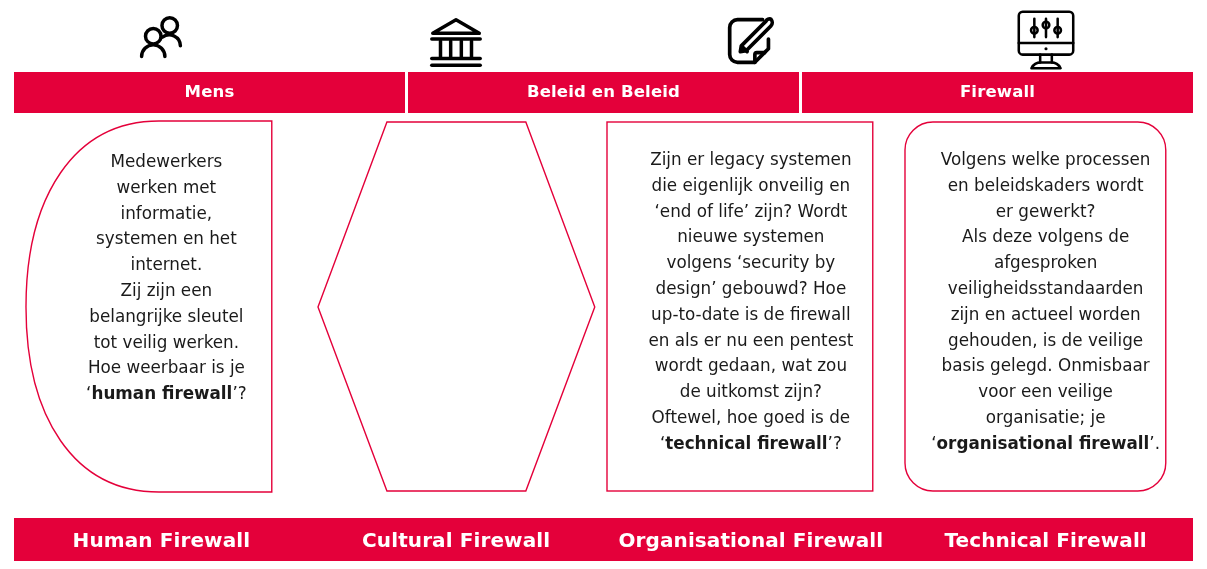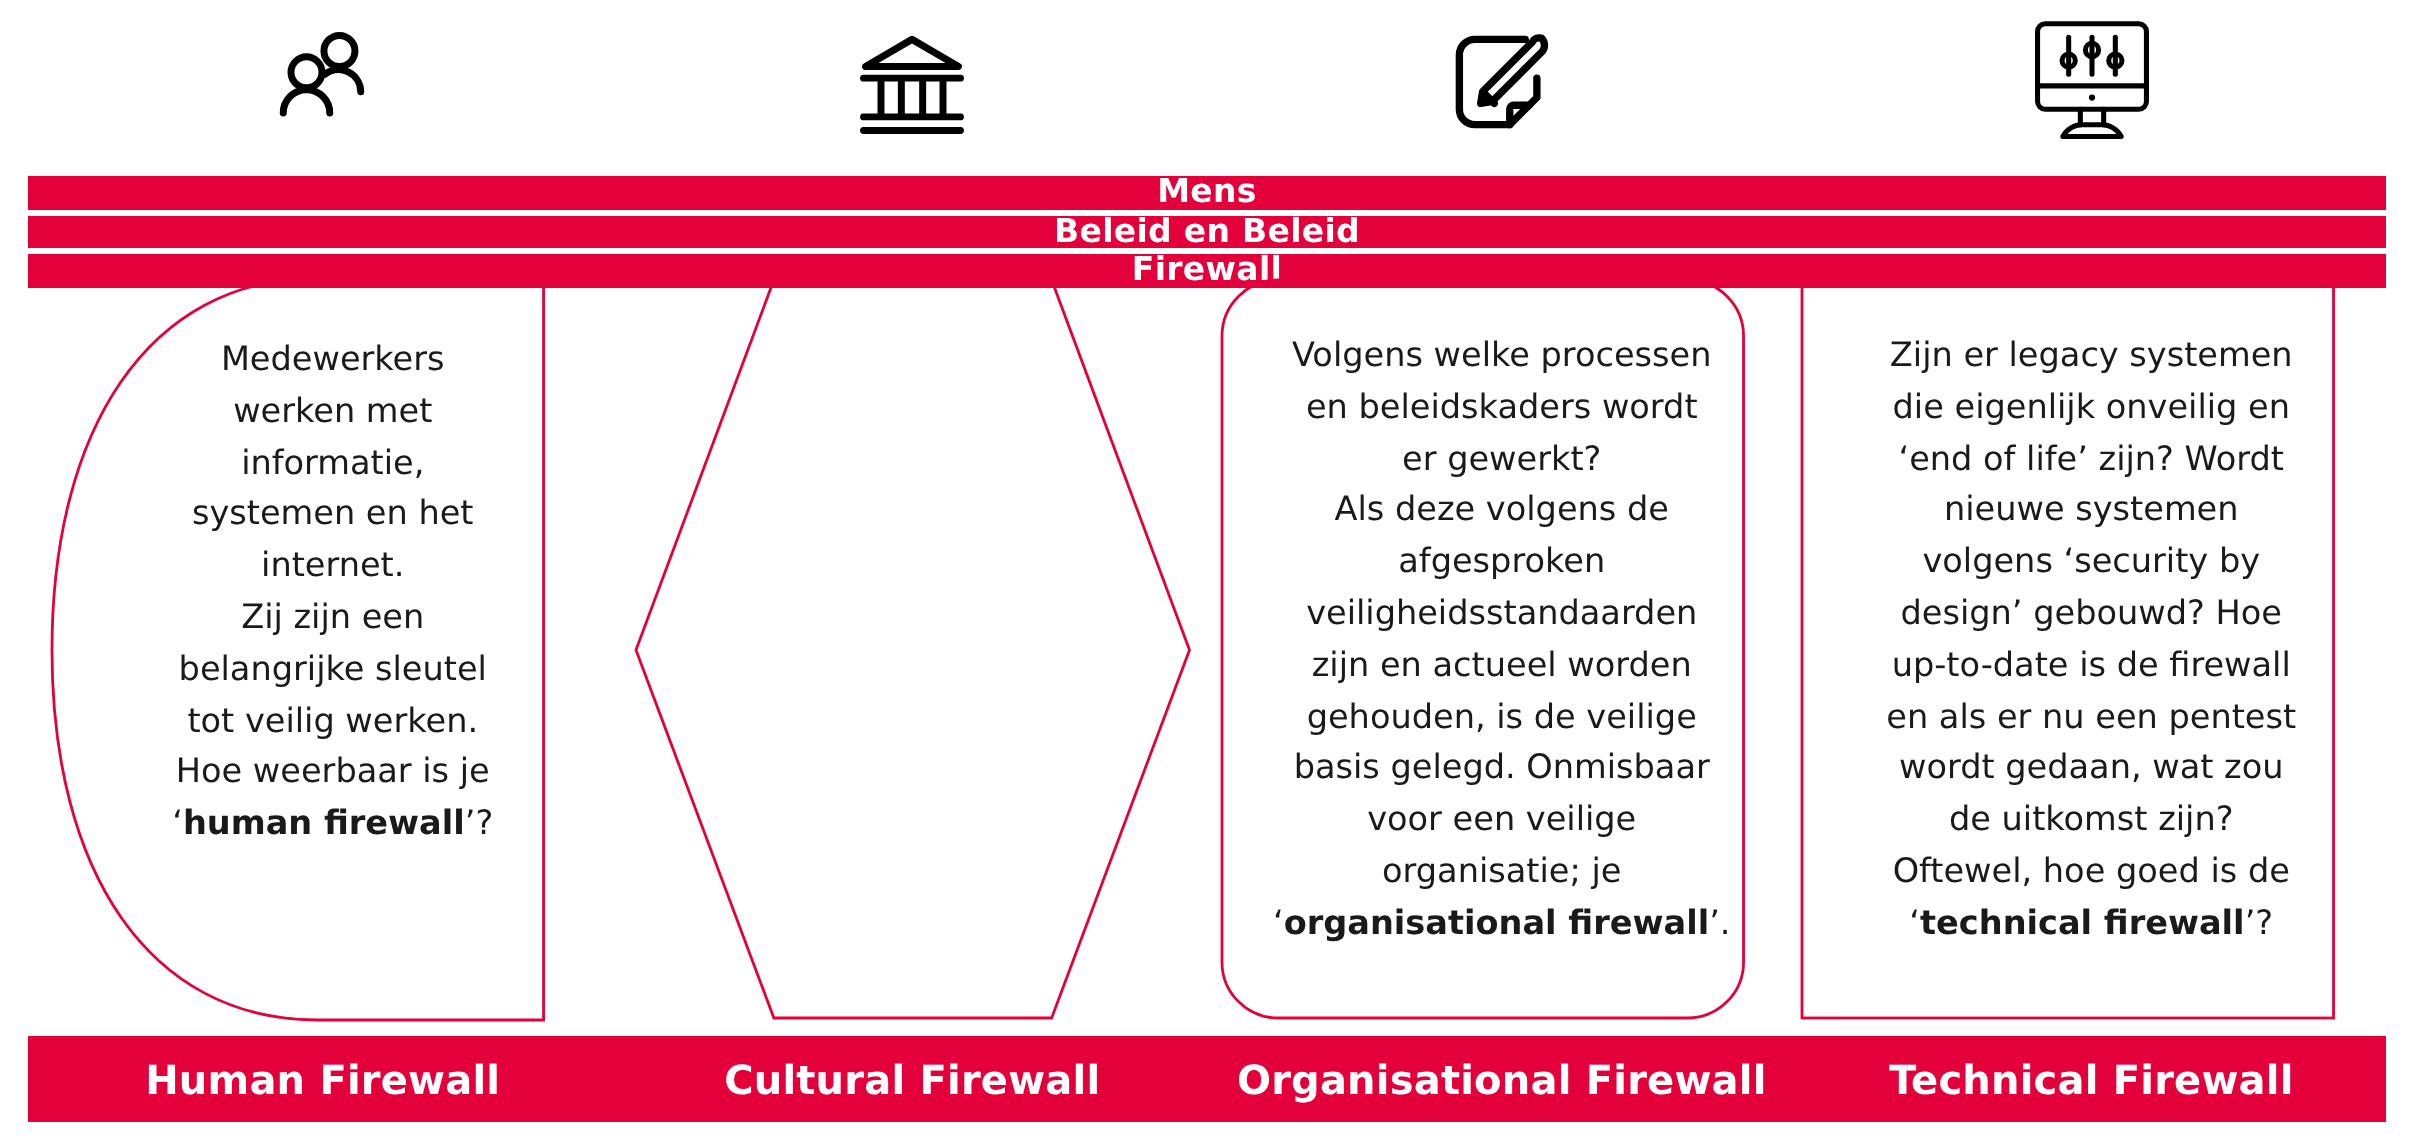--- a/index.html
+++ b/index.html
@@ -33,45 +33,44 @@
     display: flex;
     align-items: center;
     justify-content: center;
   }
   .icon-cell svg { display: block; }
 
   
   .header-bar {
     position: absolute;
     left: 14px;
-    top: 88px;
+    top: 72px;
     width: 1179px;
     height: 41px;
     display: flex;
     gap: 3px;
-    flex-direction: column;
   }
   .header-cell {
     flex: 1 1 0;
     background: #E4003A;
     color: #ffffff;
     display: flex;
     align-items: center;
     justify-content: center;
     font-size: 16.5px;
     font-weight: bold;
     letter-spacing: 0.15px;
     line-height: 1;
   }
 
   
   .shape-row {
     position: absolute;
     left: 14px;
-    top: 137px;
+    top: 119px;
     width: 1179px;
     height: 375px;
     display: flex;
   }
   .shape-cell {
     flex: 1 1 0;
     position: relative;
   }
   .shape-svg {
     position: absolute;
@@ -235,54 +234,54 @@
     </div>
 
     <div class="shape-cell">
       <svg class="shape-svg" viewBox="0 0 295 375" preserveAspectRatio="none">
         <polygon points="78,3 217,3 286,188 217,372 78,372 9,188"></polygon>
       </svg>
     </div>
 
     <div class="shape-cell">
       <svg class="shape-svg" viewBox="0 0 295 375" preserveAspectRatio="none">
+        <rect x="3" y="3" width="266" height="369"></rect>
+      </svg>
+      <div class="body-text txt-4">Zijn er legacy systemen
+die eigenlijk onveilig en
+‘end of life’ zijn? Wordt
+nieuwe systemen
+volgens ‘security by
+design’ gebouwd? Hoe
+up-to-date is de firewall
+en als er nu een pentest
+wordt gedaan, wat zou
+de uitkomst zijn?
+Oftewel, hoe goed is de
+‘<b>technical firewall</b>’?</div>
+    </div>
+
+    <div class="shape-cell">
+      <svg class="shape-svg" viewBox="0 0 295 375" preserveAspectRatio="none">
         <rect x="7" y="3" width="261" height="369" rx="28" ry="28"></rect>
       </svg>
       <div class="body-text txt-3">Volgens welke processen
 en beleidskaders wordt
 er gewerkt?
 Als deze volgens de
 afgesproken
 veiligheidsstandaarden
 zijn en actueel worden
 gehouden, is de veilige
 basis gelegd. Onmisbaar
 voor een veilige
 organisatie; je
 ‘<b>organisational  firewall</b>’.</div>
     </div>
 
-    <div class="shape-cell">
-      <svg class="shape-svg" viewBox="0 0 295 375" preserveAspectRatio="none">
-        <rect x="3" y="3" width="266" height="369"></rect>
-      </svg>
-      <div class="body-text txt-4">Zijn er legacy systemen
-die eigenlijk onveilig en
-‘end of life’ zijn? Wordt
-nieuwe systemen
-volgens ‘security by
-design’ gebouwd? Hoe
-up-to-date is de firewall
-en als er nu een pentest
-wordt gedaan, wat zou
-de uitkomst zijn?
-Oftewel, hoe goed is de
-‘<b>technical firewall</b>’?</div>
-    </div>
-
   </div>
 
   <div class="footer-bar">
     <div class="footer-cell">
       <span>Human Firewall</span>
     </div>
     <div class="footer-cell">
       <span>Cultural Firewall</span>
     </div>
     <div class="footer-cell">

